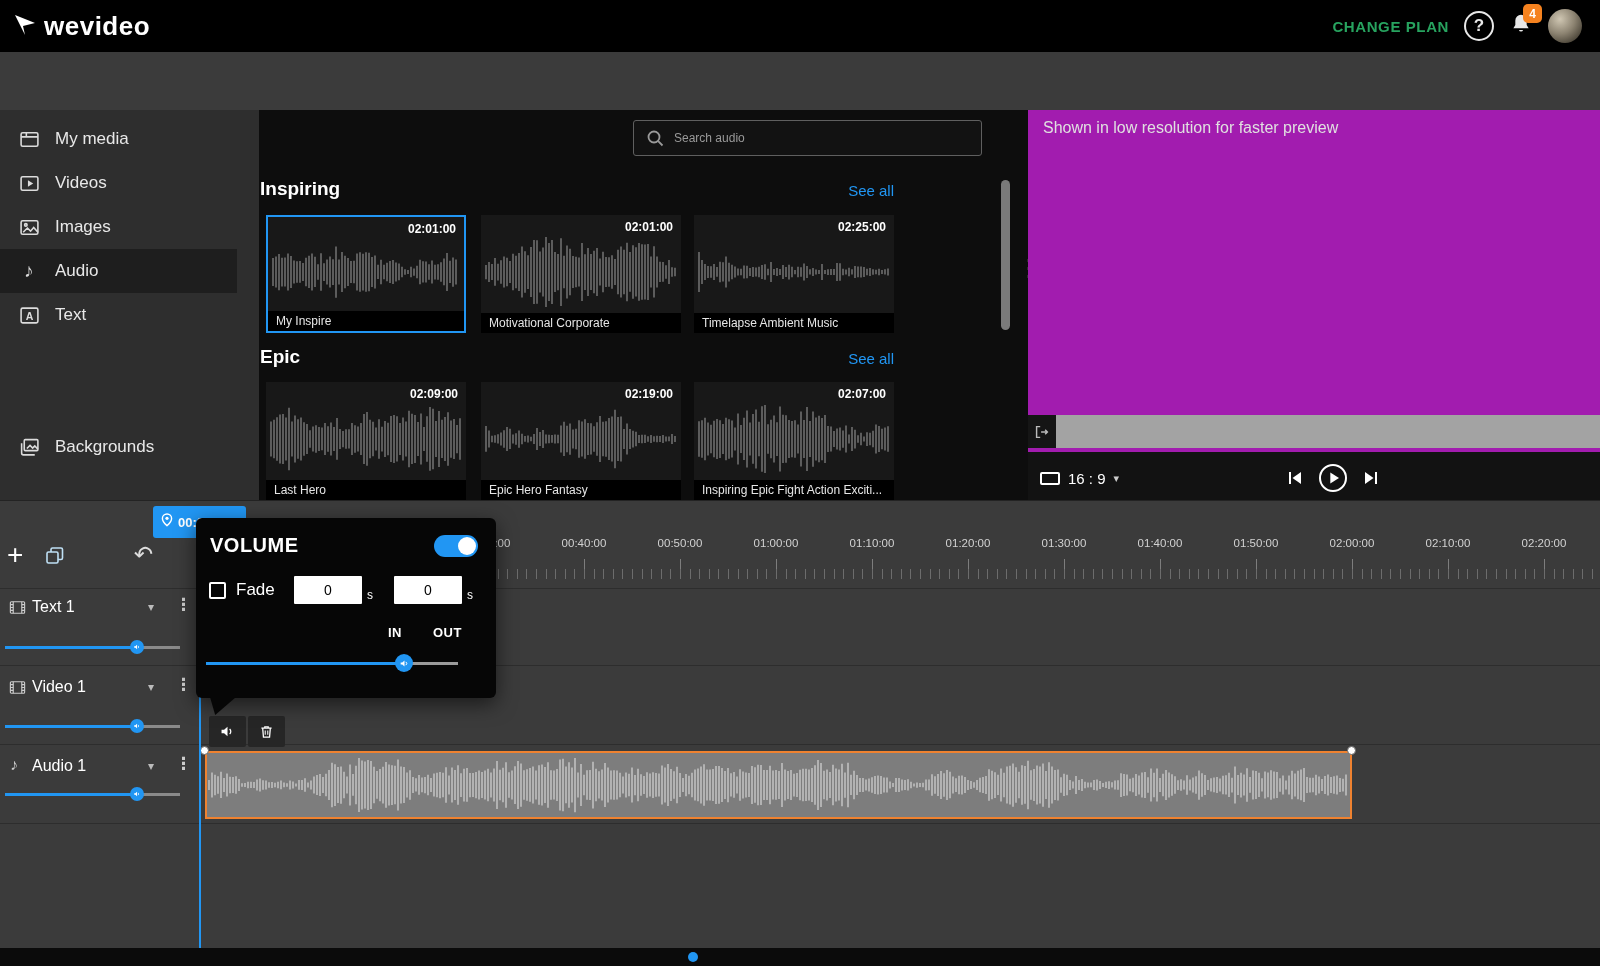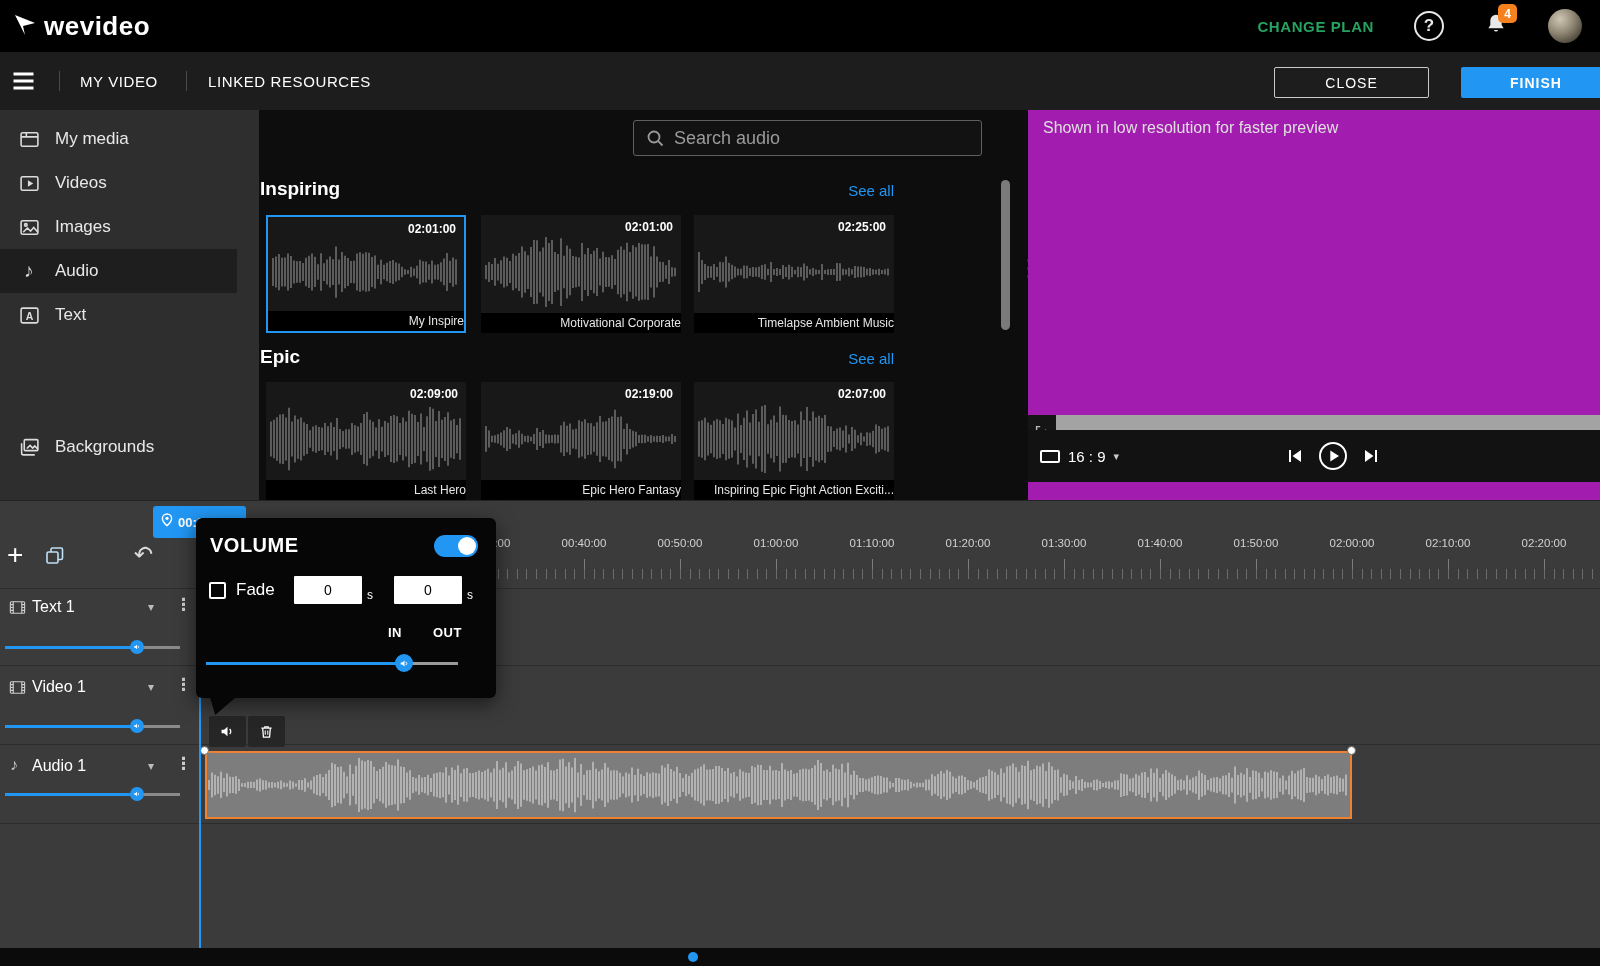--- a/index.html
+++ b/index.html
@@ -4,21 +4,21 @@
 <style>
   * { margin:0; padding:0; box-sizing:border-box; }
   html,body { background:#000; }
   body { font-family:"Liberation Sans","DejaVu Sans",sans-serif; }
   #app { position:relative; width:1600px; height:966px; overflow:hidden; background:#3b3b3b; }
 
   
   .topbar { position:absolute; left:0; top:0; width:1600px; height:52px; background:#000; z-index:30; }
   .logo { position:absolute; left:12px; top:11px; display:flex; align-items:center; gap:6px; cursor:pointer; }
   .logo-text { color:#fff; font-size:26px; font-weight:700; letter-spacing:.5px; }
-  .topbar-right { position:absolute; right:18px; top:0; height:52px; display:flex; align-items:center; gap:40px; }
+  .topbar-right { position:absolute; right:18px; top:0; height:52px; display:flex; align-items:center; gap:15px; }
   .change-plan { color:#27a35f; font-size:15px; font-weight:700; letter-spacing:.6px; cursor:pointer; }
   .help-btn { width:30px; height:30px; border:2.5px solid #e8e8e8; border-radius:50%; color:#e8e8e8;
               font-size:17px; font-weight:700; display:flex; align-items:center; justify-content:center; cursor:pointer; }
   .bell-wrap { position:relative; cursor:pointer; }
   .badge { position:absolute; top:-8px; right:-9px; min-width:19px; height:19px; background:#f5821f; color:#fff;
            border-radius:5px; font-size:12px; font-weight:700; display:flex; align-items:center; justify-content:center; padding:0 4px; }
   .avatar { width:34px; height:34px; border-radius:50%; cursor:pointer;
             background:radial-gradient(circle at 35% 30%, #cfc6b2 0%, #8d8472 45%, #4a4438 80%, #2c2822 100%); }
 
   
@@ -40,41 +40,41 @@
   .side-item.selected { background:#1e1e1e; }
   .side-icon { width:22px; display:flex; align-items:center; justify-content:center; }
   .note-glyph { font-size:19px; color:#dcdcdc; }
 
   
   .library { position:absolute; left:237px; top:110px; width:791px; height:390px; background:#0d0d0d; overflow:hidden; z-index:4; }
   .search-box { position:absolute; left:396px; top:10px; width:349px; height:36px; background:#121212;
                 border:1px solid #5f5f5f; border-radius:3px; }
   .search-box svg { position:absolute; left:12px; top:8px; }
   .search-box input { position:absolute; left:40px; top:0; width:300px; height:34px; background:transparent; border:none; outline:none;
-                      color:#cfcfcf; font-size:18px; font-family:inherit; }
+                      color:#cfcfcf; font-size:12px; font-family:inherit; }
   .search-box input::placeholder { color:#9a9a9a; }
   .sec-title { position:absolute; left:23px; color:#ffffff; font-size:19px; font-weight:700; }
   .see-all { position:absolute; right:134px; color:#2196f3; font-size:15px; cursor:pointer; }
-  .card { position:absolute; width:200px; height:118px; background:#181818; cursor:pointer; overflow:hidden;text-align:right; }
+  .card { position:absolute; width:200px; height:118px; background:#181818; cursor:pointer; overflow:hidden; }
   .card.selected { border:2px solid #2196f3; }
   .card-wave { position:absolute; left:4px; right:4px; top:18px; bottom:22px; }
   .card-dur { position:absolute; top:5px; right:8px; color:#fff; font-size:12px; font-weight:700; }
   .card-name { position:absolute; left:0; right:0; bottom:0; height:20px; background:#000; color:#e6e6e6;
                font-size:12px; line-height:20px; padding-left:8px; white-space:nowrap; overflow:hidden; }
   .lib-scrollbar { position:absolute; left:764px; top:70px; width:9px; height:150px; background:#7a7a7a; border-radius:5px; cursor:pointer; }
   .panel-handle { position:absolute; left:780px; top:152px; color:#8d8d8d; font-size:24px; line-height:11px; cursor:col-resize; }
 
   
   .preview { position:absolute; left:1028px; top:110px; width:572px; height:390px; background:#a21caf; z-index:4; }
   .preview-notice { position:absolute; left:15px; top:9px; color:#e0e0e0; font-size:16px; }
   .scrub-row { position:absolute; left:0; top:305px; width:572px; height:33px; }
   .scrub-iconbox { position:absolute; left:0; top:0; width:28px; height:33px; background:#151515; display:flex;
                    align-items:center; justify-content:center; cursor:pointer; }
   .scrub-bar { position:absolute; left:28px; top:0; right:0; height:33px; background:#a3a3a3; cursor:pointer; }
-  .controls-row { position:absolute; left:0; top:320px; width:572px; height:52px; background:#121212; }
+  .controls-row { position:absolute; left:0; top:342px; width:572px; height:68px; background:#121212; }
   .ratio-group { position:absolute; left:12px; top:0; height:52px; display:flex; align-items:center; gap:8px;
                  color:#fff; font-size:15px; cursor:pointer; }
   .ratio-rect { width:20px; height:13px; border:2px solid #fff; border-radius:2px; }
   .caret { color:#ccc; font-size:11px; }
   .transport { position:absolute; left:258px; top:0; height:52px; display:flex; align-items:center; gap:14px; }
   .transport > * { cursor:pointer; display:flex; align-items:center; }
 
   
   .timeline { position:absolute; left:0; top:500px; width:1600px; height:466px; background:#3b3b3b; border-top:1px solid #232323; z-index:6; }
   .tl-plus { position:absolute; left:7px; top:38px; color:#fff; font-size:28px; font-weight:400; cursor:pointer; }
@@ -154,33 +154,20 @@
             <path d="M11 2.5a5.2 5.2 0 0 0-5.2 5.2v4.3L4 14.8h14l-1.8-2.8V7.7A5.2 5.2 0 0 0 11 2.5z" fill="#e8e8e8"></path>
             <path d="M9.1 16.4a1.95 1.95 0 0 0 3.8 0z" fill="#e8e8e8"></path>
           </svg>
         </span>
         <span class="badge">4</span>
       </div>
       <div class="avatar"></div>
     </div>
   </div>
 
-  <div class="navbar">
-    <div class="hamburger">
-      <svg width="27" height="24" viewBox="0 0 24 24">
-          <path d="M2 5h20M2 12h20M2 19h20" stroke="#fff" stroke-width="2.8"></path>
-        </svg>
-    </div>
-    <div class="nav-sep" style="left:59px"></div>
-    <div class="nav-tab" style="left:80px">MY VIDEO</div>
-    <div class="nav-sep" style="left:186px"></div>
-    <div class="nav-tab" style="left:208px">LINKED RESOURCES</div>
-    <div class="close-btn">CLOSE</div>
-    <div class="finish-btn">FINISH</div>
-  </div>
 
   <div class="sidebar">
     <div class="side-item" style="top:7px">
       <span class="side-icon">
         <svg width="21" height="21" viewBox="0 0 20 20" fill="none" stroke="#dcdcdc" stroke-width="1.5">
           <rect x="2" y="3.5" width="16" height="13" rx="1.5"></rect>
             <path d="M2 7.5h16M7 3.5v4"></path>
           </svg>
       </span>
       <span>My media</span>

